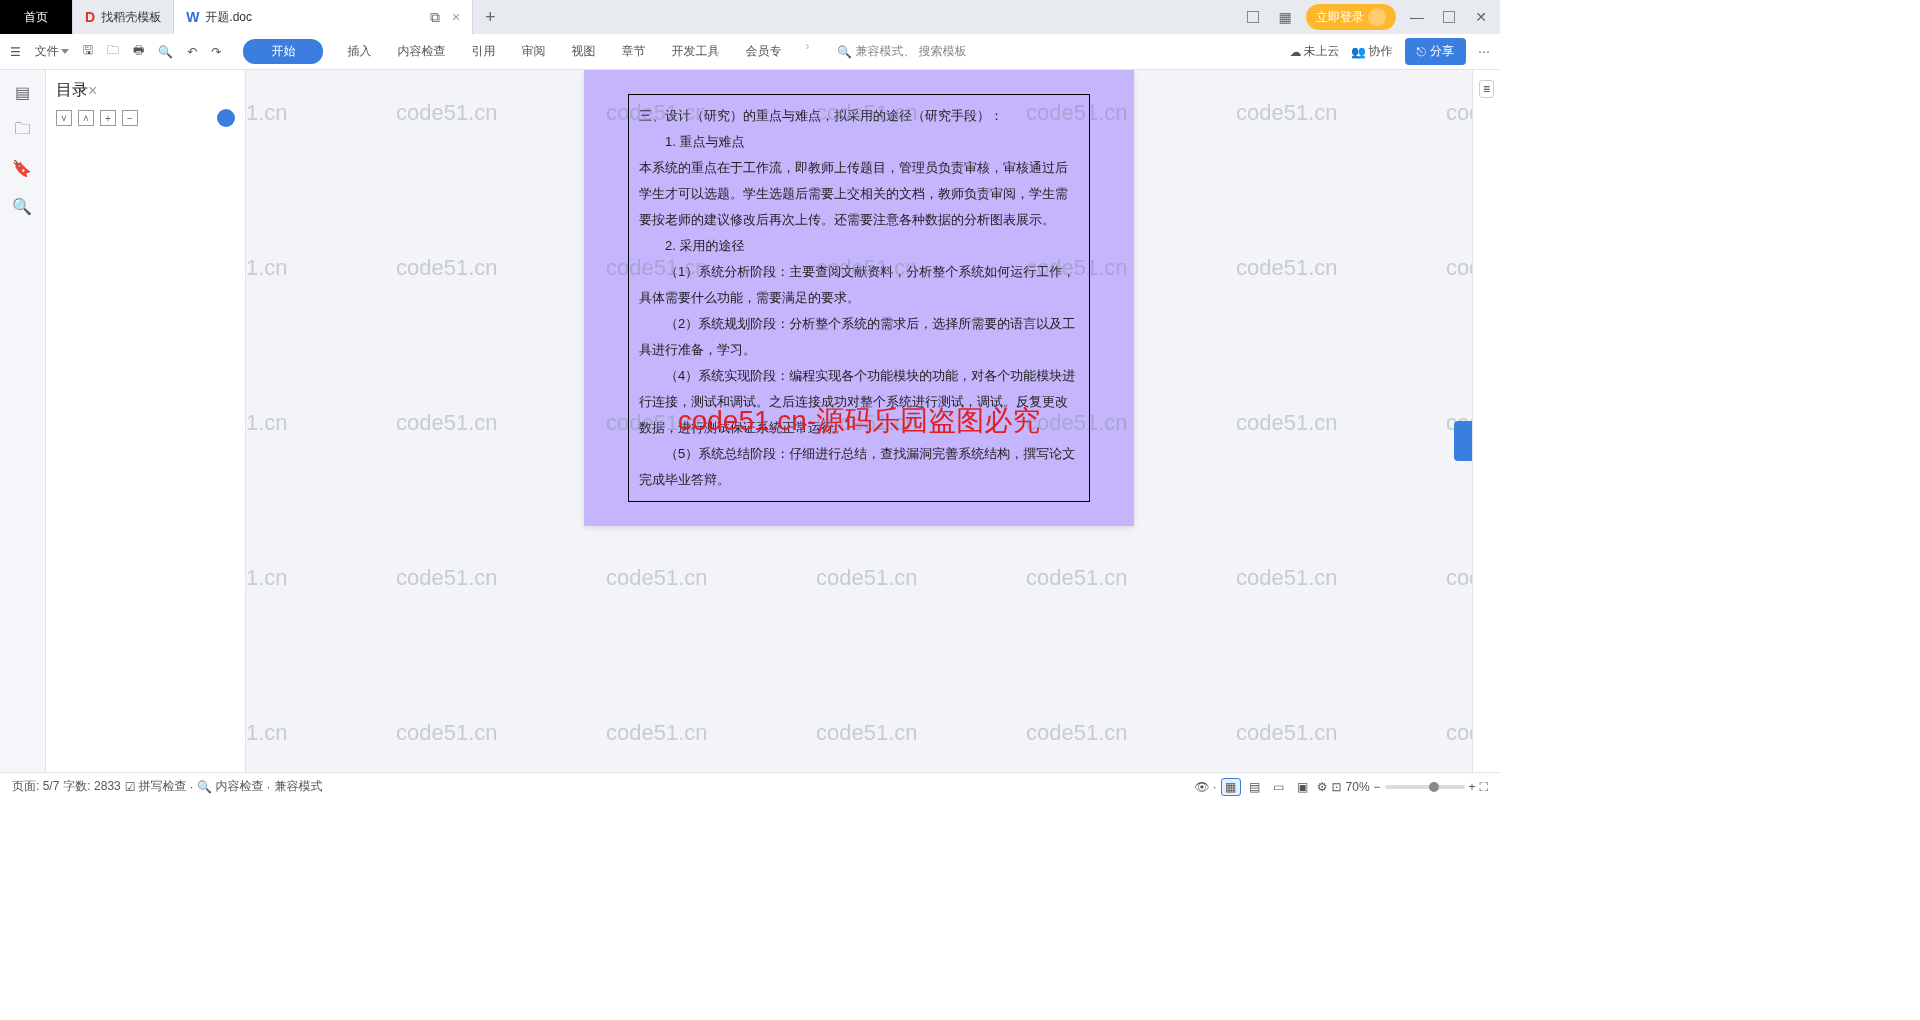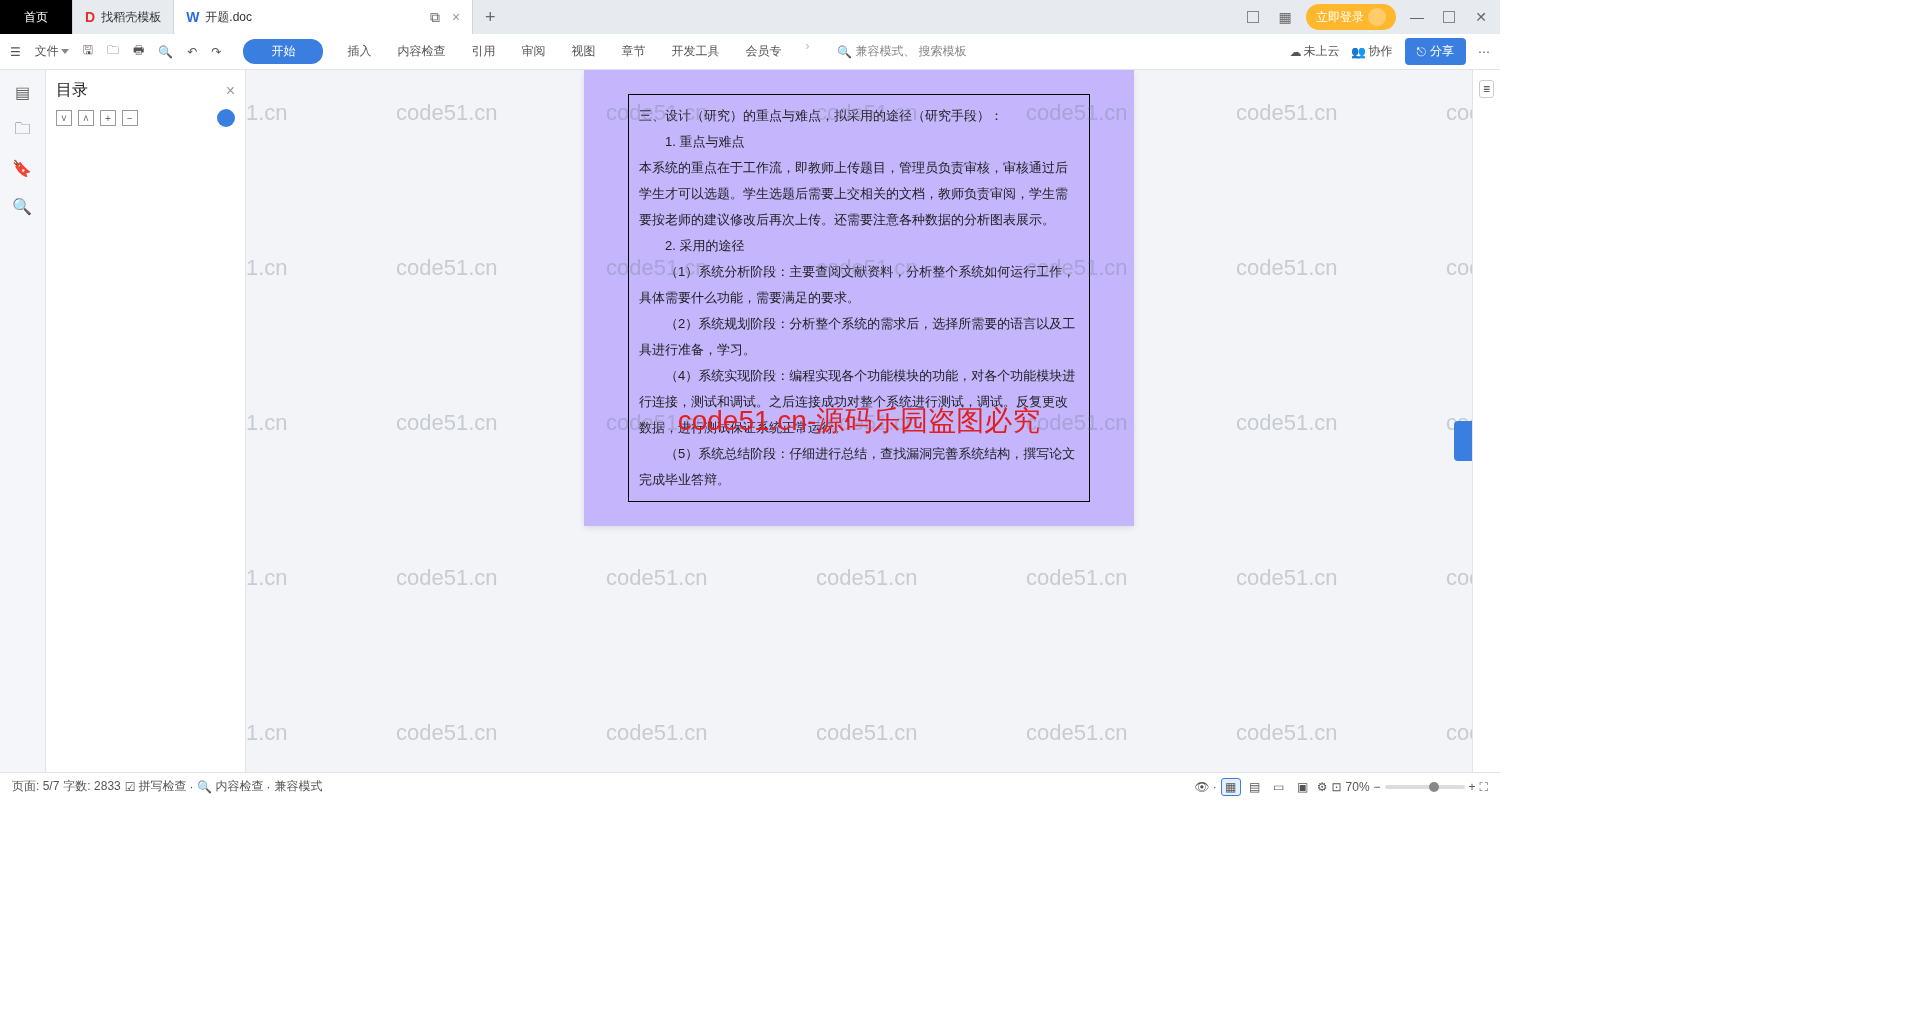--- a/index.html
+++ b/index.html
@@ -22,21 +22,21 @@
 .menu{display:flex;gap:22px;margin-left:8px}
 .menu .mi{color:#555;cursor:pointer;padding:4px 2px}
 .menu .mi.active{background:#3a7fe0;color:#fff;border-radius:12px;padding:4px 28px}
 .search{color:#888;margin-left:14px;display:flex;align-items:center;gap:3px}
 .right-tools{margin-left:auto;display:flex;align-items:center;gap:12px}
 .share-btn{background:#3a7fe0;color:#fff;padding:5px 12px;border-radius:4px;display:flex;align-items:center;gap:4px}
 .body{display:flex;height:calc(100% - 34px - 36px - 28px)}
 .leftrail{width:46px;background:#f4f6f9;border-right:1px solid #e0e3e8;display:flex;flex-direction:column;align-items:center;padding-top:12px;gap:18px}
 .leftrail .ri{width:20px;height:20px;color:#666;display:flex;align-items:center;justify-content:center;font-size:16px}
 .outline{width:200px;border-right:1px solid #e0e3e8;padding:10px}
-.outline .hdr{display:flex;align-items:center;justify-content:space-between;color:#222;font-size:16px;font-weight:500}
+.outline .hdr{display:flex;align-items:center;color:#222;font-size:16px;font-weight:500}
 .outline .btns{display:flex;gap:6px;margin-top:8px;align-items:center}
 .sq{width:16px;height:16px;border:1px solid #999;display:inline-flex;align-items:center;justify-content:center;font-size:10px;color:#666}
 .chat{width:18px;height:18px;border-radius:50%;background:#3a7fe0;margin-left:auto}
 .canvas{flex:1;background:#f2f4f7;position:relative;overflow:hidden}
 .page{width:550px;background:#c4b5fd;margin:0 auto;box-shadow:0 2px 6px rgba(0,0,0,.1);padding:24px 12px}
 .docbox{border:1px solid #000;margin:0 32px;padding:8px 10px;font-size:13px;line-height:2;color:#222}
 .docbox p{text-indent:2em}
 .docbox .noindent{text-indent:0}
 .rightrail{width:28px;background:#fff;border-left:1px solid #e0e3e8;display:flex;flex-direction:column;align-items:center;padding-top:10px;gap:8px}
 .status{height:28px;border-top:1px solid #e0e3e8;display:flex;align-items:center;padding:0 12px;gap:4px;font-size:12px;color:#555;background:#fff}

